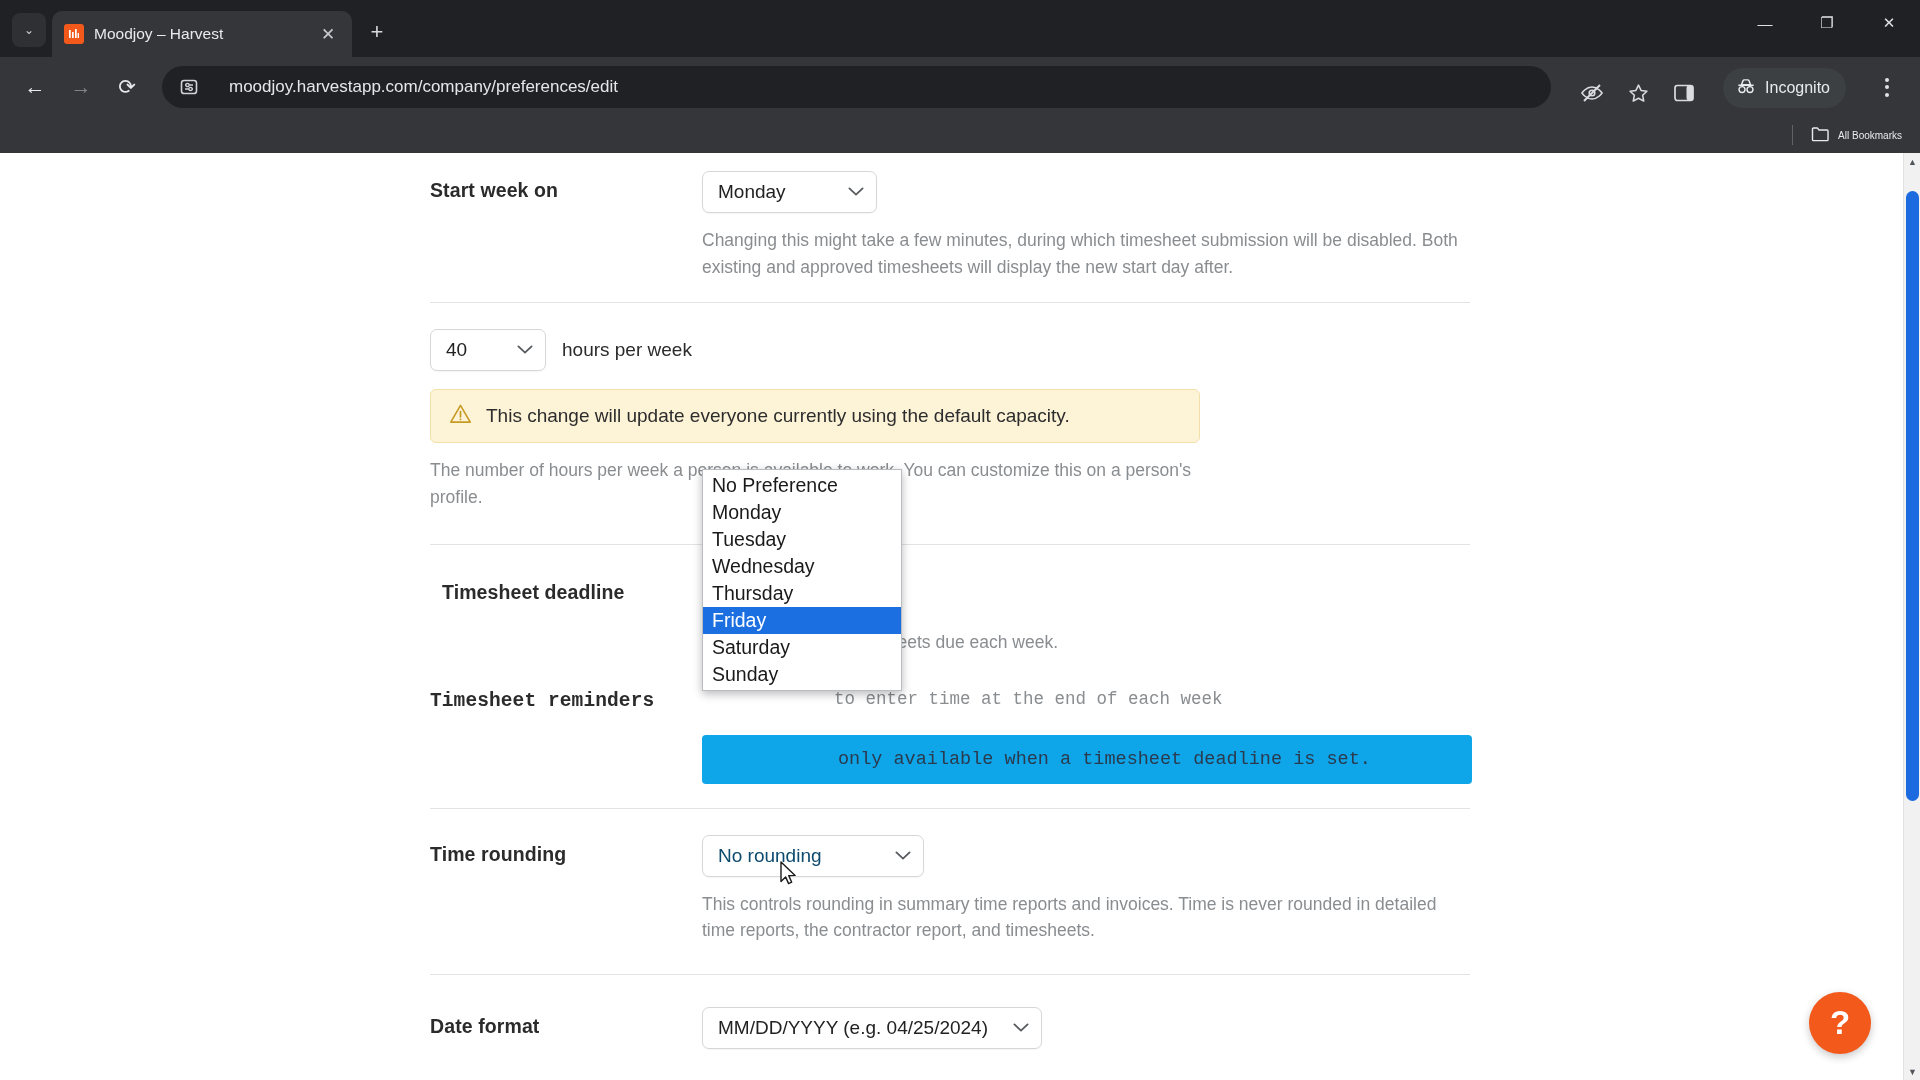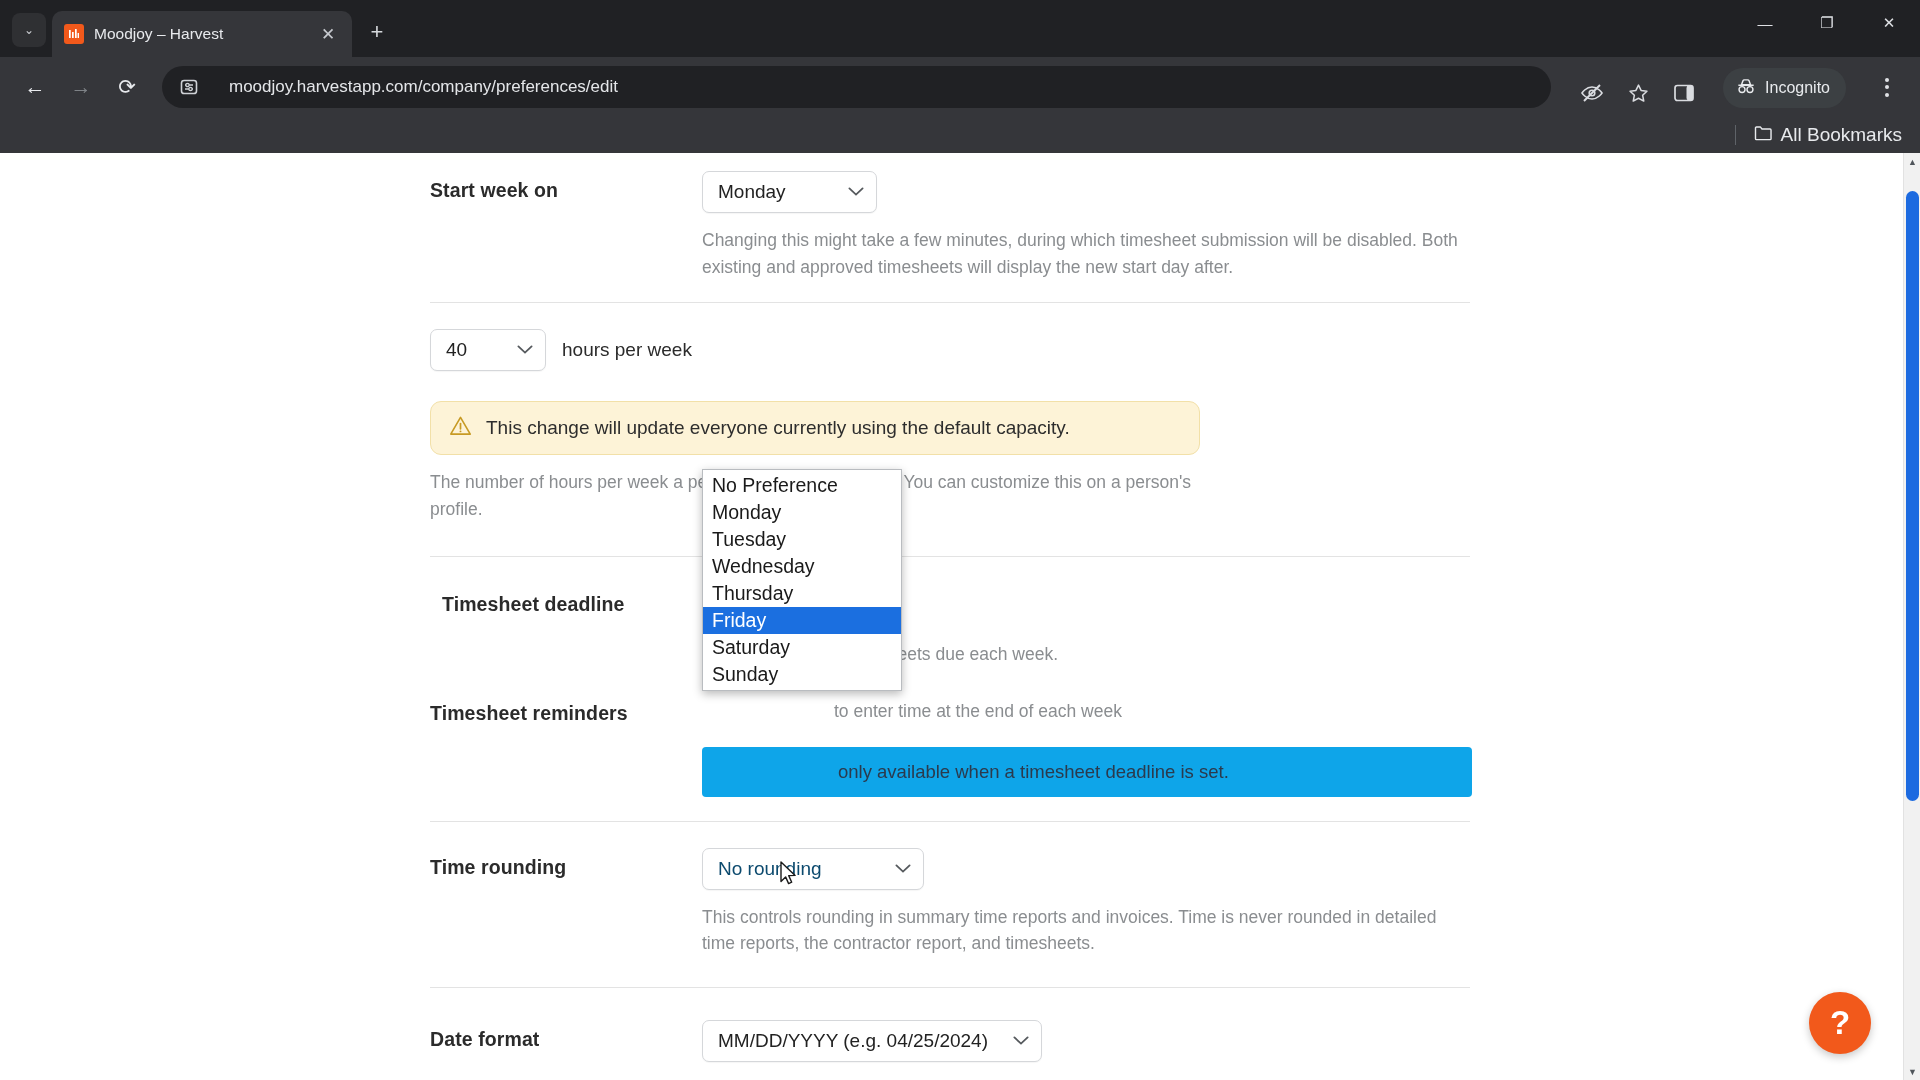--- a/index.html
+++ b/index.html
@@ -151,21 +151,21 @@
     display: flex;
     align-items: center;
     justify-content: flex-end;
     padding-right: 18px;
     gap: 10px;
     flex: 0 0 36px;
   }
   .bmk-sep { width:1px; height: 20px; background: #5f6368; margin-right: 8px; }
   .bmk-item {
     display: flex; align-items: center; gap: 8px;
-    color: #e8eaed; font-size: 19px;
+    color: #e8eaed; font-size: 10px;
   }
 
   
   .viewport {
     flex: 1;
     background: #ffffff;
     position: relative;
     overflow: hidden;
     display: flex;
   }
@@ -238,24 +238,24 @@
   }
   .helptext {
     font-size: 17.5px;
     line-height: 1.52;
     color: #8a8d90;
     margin-top: 14px;
     max-width: 770px;
   }
 
   .warnbox {
-    margin-top: 30px;
+    margin-top: 18px;
     background: #fdf3d7;
     border: 1px solid #f2e0a8;
-    border-radius: 11px;
+    border-radius: 6px;
     padding: 13px 18px;
     display: flex;
     align-items: center;
     gap: 14px;
     width: 770px;
     font-size: 19px;
     color: #2d2d2d;
   }
   .infobox {
     margin-top: 6px;
@@ -485,21 +485,21 @@
               <span class="chev">
                 <svg width="16" height="10" viewBox="0 0 16 10" aria-hidden="true">
                     <path d="M1.4 1.4L8 7.6l6.6-6.2" fill="none" stroke="#35383b" stroke-width="1.9" stroke-linecap="round"></path>
                   </svg>
               </span>
             </div>
             <div class="helptext" style="margin-top:12px;margin-left:132px;">timesheets due each week.</div>
           </div>
         </div>
 
-        <div class="row" style="margin-top:26px;">
+        <div class="row" style="margin-top:26px;font-family:Liberation Mono, monospace;">
           <div class="row-label">Timesheet reminders</div>
           <div class="row-body">
             <div class="helptext" style="margin-top:4px;margin-left:132px;">to enter time at the end of each week</div>
             <div class="infobox" style="margin-top:22px;">
               <span style="display:inline-block;width:118px;"></span><span>only available when a timesheet deadline is set.</span>
             </div>
           </div>
         </div>
 
         <div class="hr" style="margin-top:24px;"></div>

